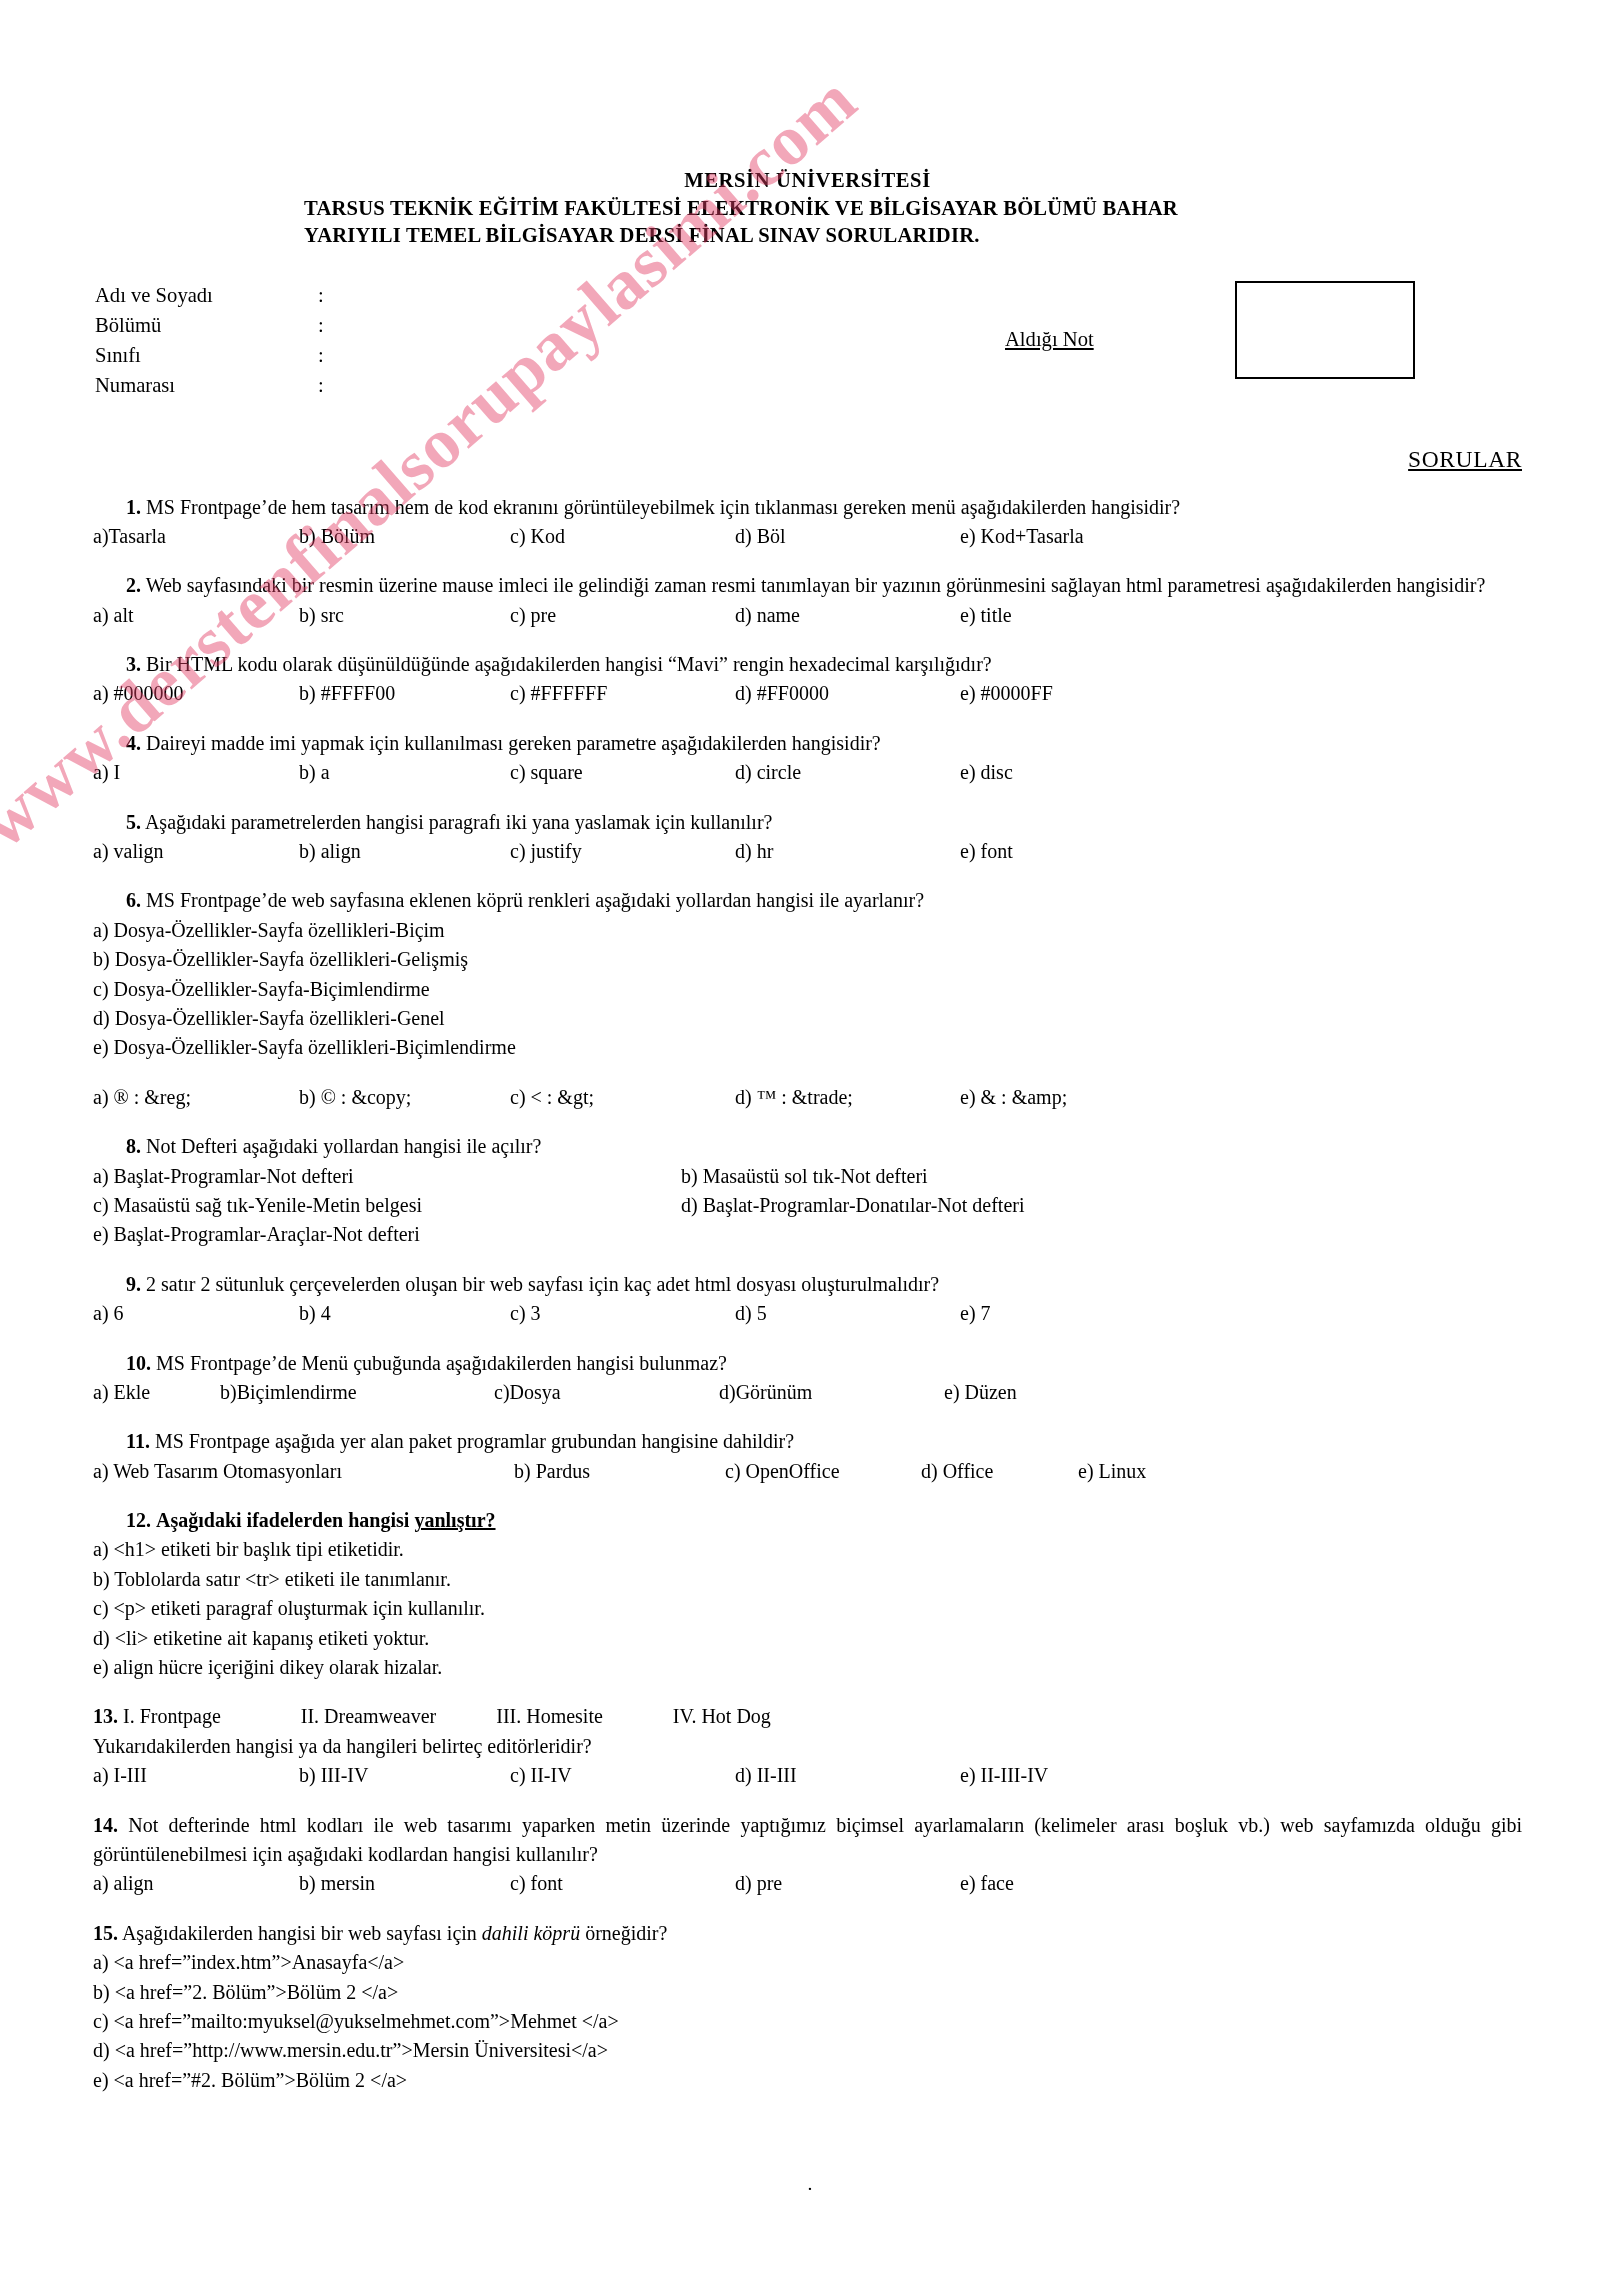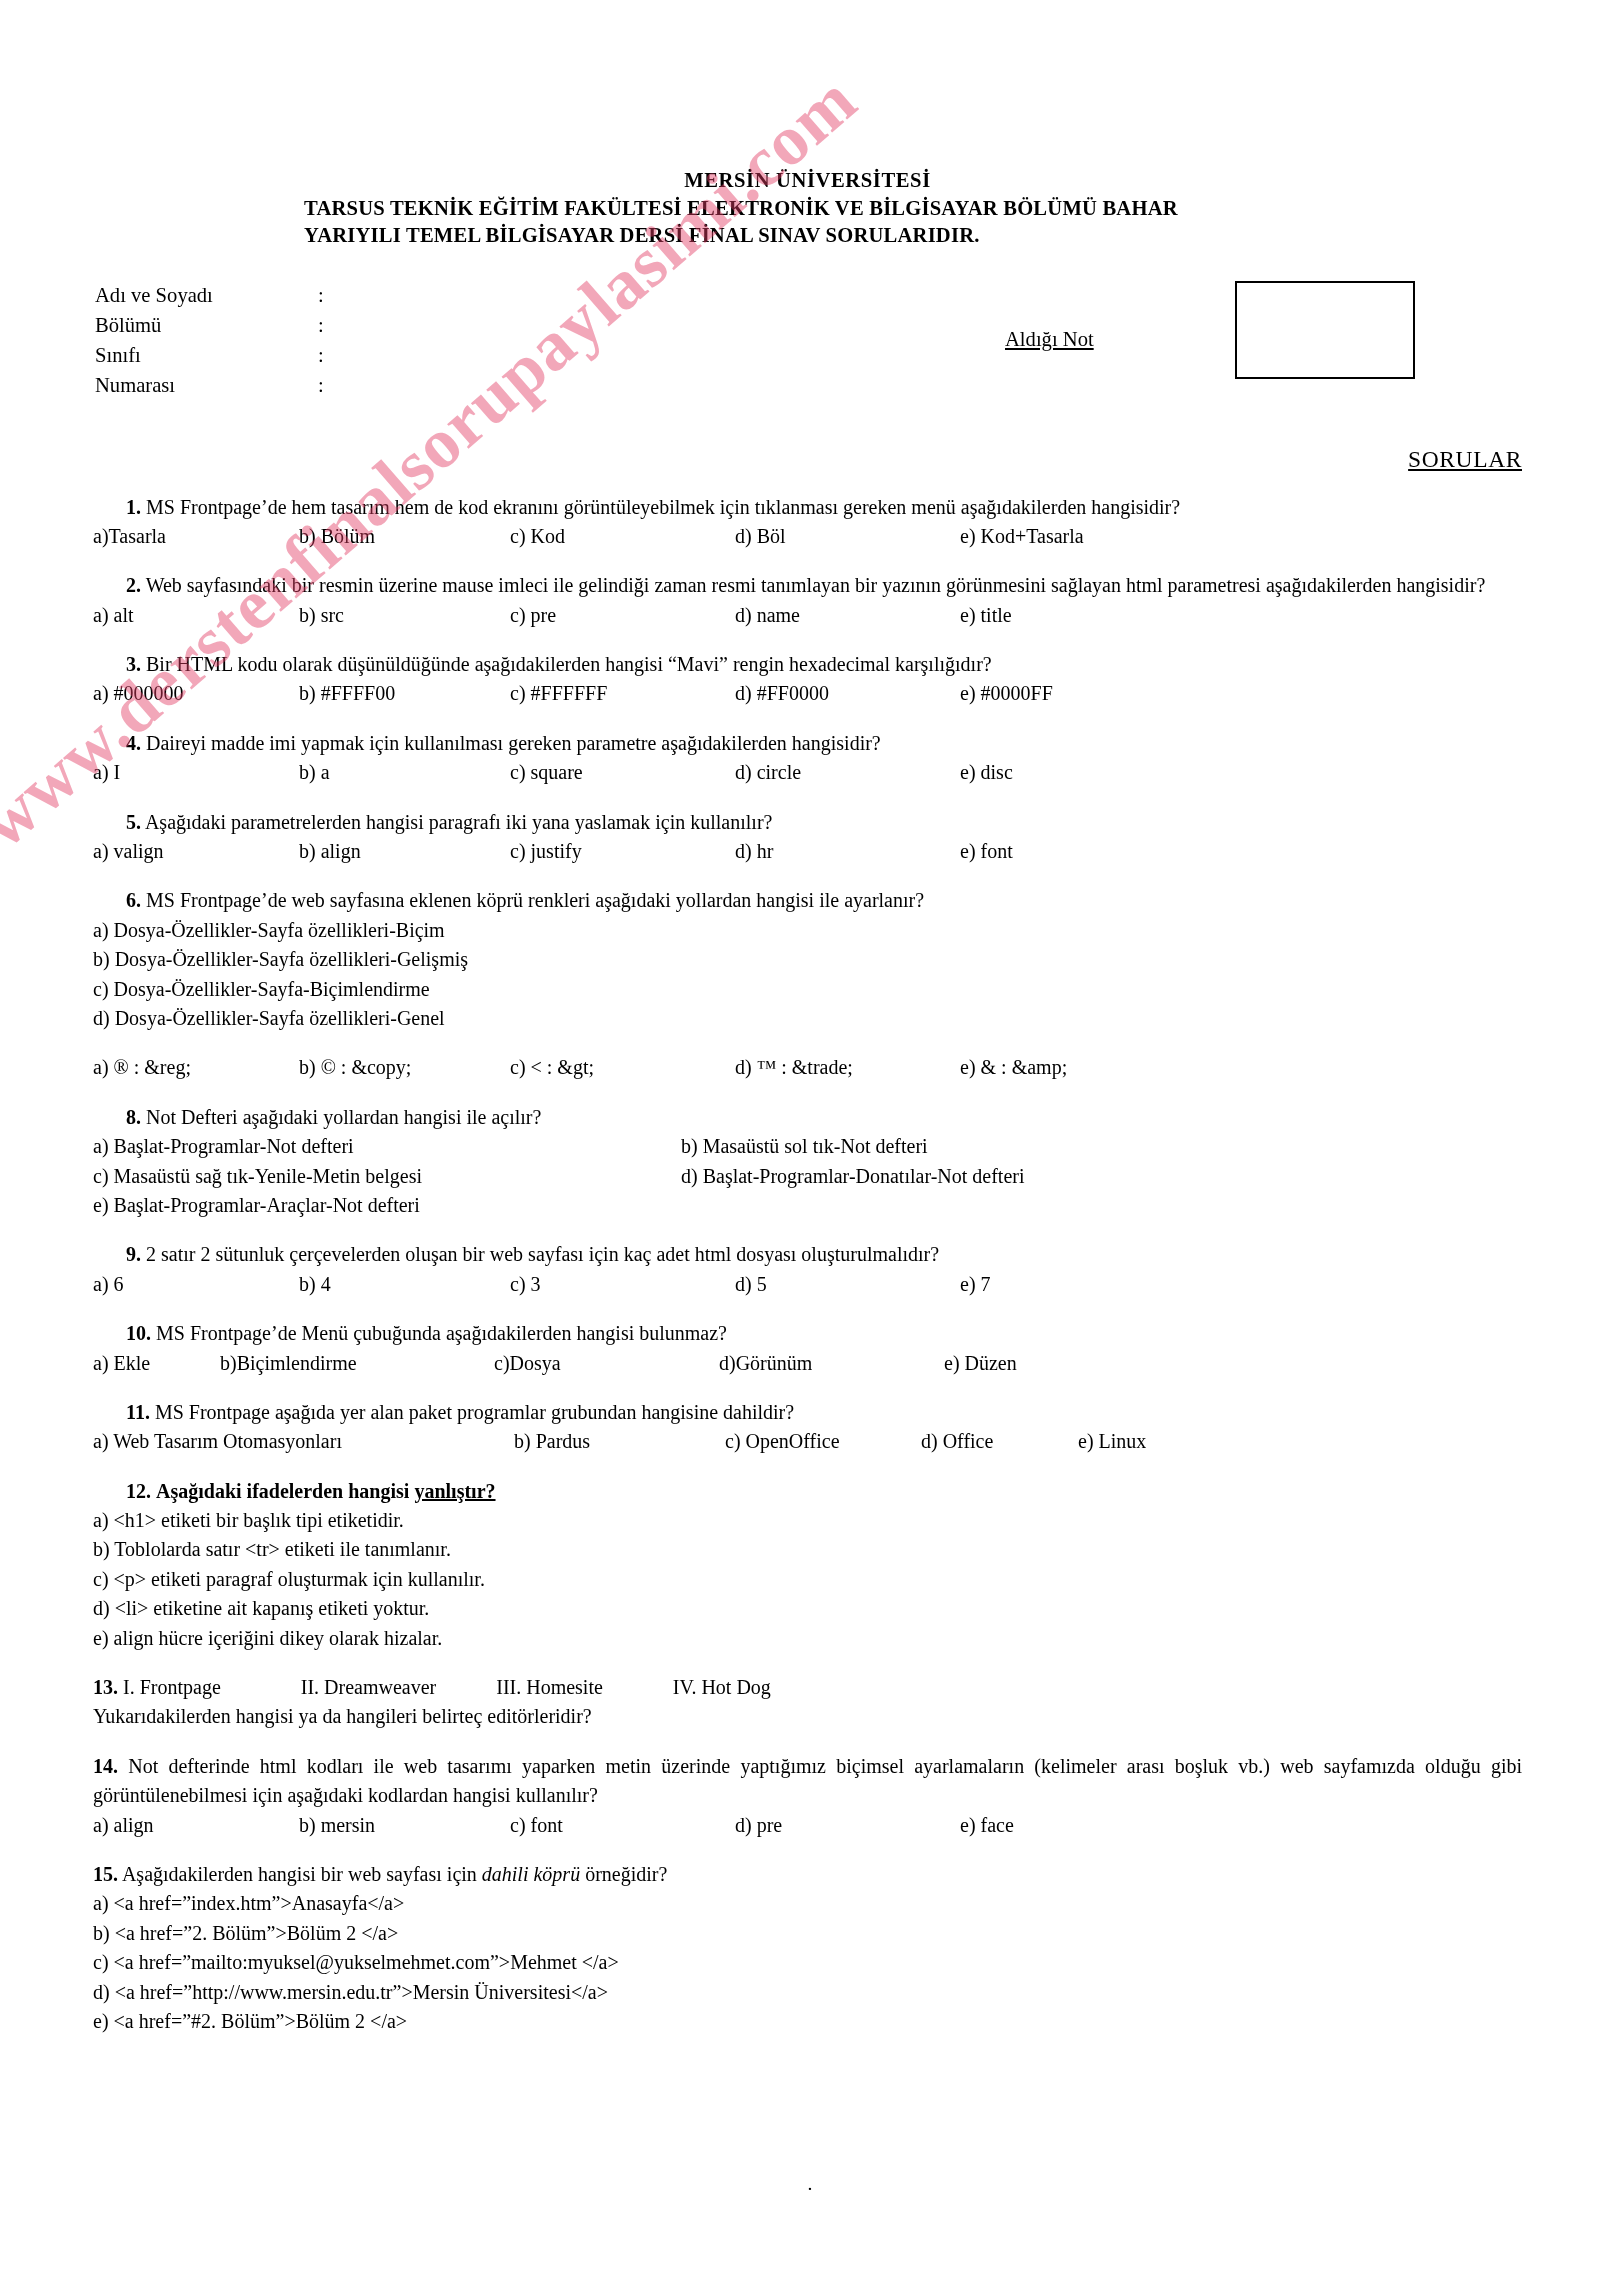--- a/index.html
+++ b/index.html
@@ -259,20 +259,21 @@
     <div class="q">
       <div class="qtext">
         <span class="num">6.</span>
         <span>MS Frontpage’de web sayfasına eklenen köprü renkleri aşağıdaki yollardan hangisi ile ayarlanır?</span>
       </div>
       <div class="opts-list">
         <span class="opt">a) Dosya-Özellikler-Sayfa özellikleri-Biçim</span>
         <span class="opt">b) Dosya-Özellikler-Sayfa özellikleri-Gelişmiş</span>
         <span class="opt">c) Dosya-Özellikler-Sayfa-Biçimlendirme</span>
         <span class="opt">d) Dosya-Özellikler-Sayfa özellikleri-Genel</span>
+        <span class="opt">e) Dosya-Özellikler-Sayfa özellikleri-Biçimlendirme</span>
       </div>
     </div>
 
     <div class="q">
       <div class="opts-row">
         <span class="opt w-a">a) ® : &amp;reg;</span>
         <span class="opt w-b">b) © : &amp;copy;</span>
         <span class="opt w-c">c) &lt; : &amp;gt;</span>
         <span class="opt w-d">d) ™ : &amp;trade;</span>
         <span class="opt">e) &amp; : &amp;amp;</span>
@@ -352,20 +353,27 @@
         <span class="opt">e) align hücre içeriğini dikey olarak hizalar.</span>
       </div>
     </div>
 
     <div class="q">
       <div class="qtext" style="text-indent:0;">
         <span class="num">13.</span>
         <span style="white-space:pre;">I. Frontpage                II. Dreamweaver            III. Homesite              IV. Hot Dog</span>
       </div>
       <div>Yukarıdakilerden hangisi ya da hangileri belirteç editörleridir?</div>
+      <div class="opts-row">
+        <span class="opt w-a">a) I-III</span>
+        <span class="opt w-b">b) III-IV</span>
+        <span class="opt w-c">c) II-IV</span>
+        <span class="opt w-d">d) II-III</span>
+        <span class="opt">e) II-III-IV</span>
+      </div>
     </div>
 
     <div class="q">
       <div class="qtext" style="text-indent:0;">
         <span class="num">14.</span>
         <span>Not defterinde html kodları ile web tasarımı yaparken metin üzerinde yaptığımız biçimsel ayarlamaların (kelimeler arası boşluk vb.) web sayfamızda olduğu gibi görüntülenebilmesi için aşağıdaki kodlardan hangisi kullanılır?</span>
       </div>
       <div class="opts-row">
         <span class="opt w-a">a) align</span>
         <span class="opt w-b">b) mersin</span>

